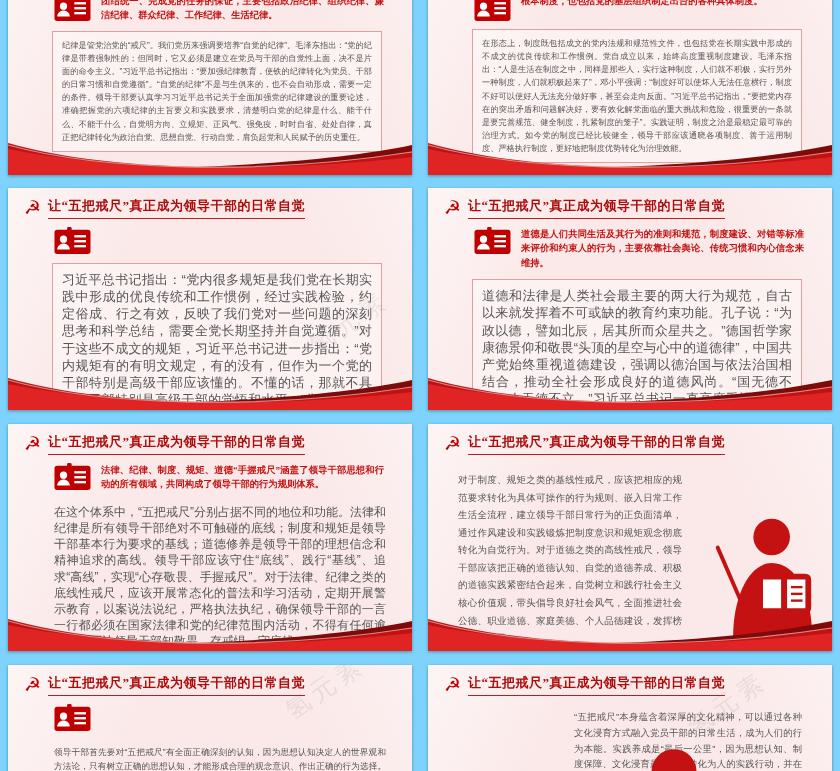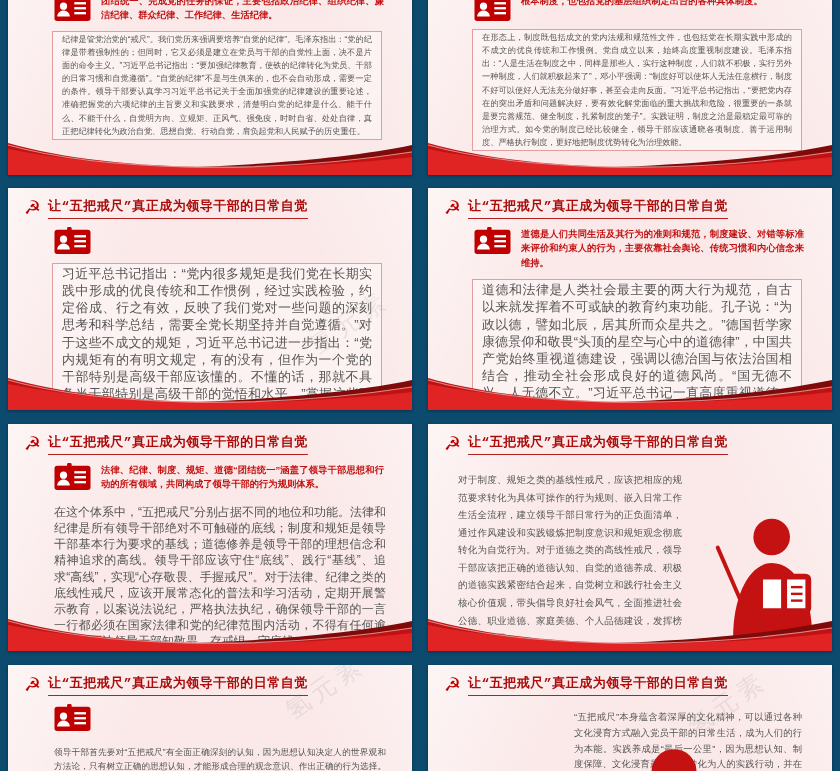--- a/index.html
+++ b/index.html
@@ -1,42 +1,42 @@
 <!DOCTYPE html>
 <html><head>
 <meta charset="utf-8">
 <style>
   html,body{margin:0;padding:0}
   body{width:840px;height:771px;overflow:hidden;background:#cbcbcb;font-family:"Liberation Sans",sans-serif}
-  .canvas{position:relative;width:840px;height:771px;overflow:hidden;background:#0c4a6e}
+  .canvas{position:relative;width:840px;height:771px;overflow:hidden;background:#7dd3fc}
   .slide{position:absolute;width:404px;background:#fbe9e9;overflow:hidden;box-shadow:0 1px 3px rgba(0,0,0,.35)}
   .slide::before{content:"";position:absolute;inset:0;pointer-events:none;
     background:linear-gradient(115deg,rgba(255,255,255,.55) 0%,rgba(255,255,255,0) 30%),
                linear-gradient(245deg,rgba(255,255,255,.35) 0%,rgba(255,255,255,0) 25%)}
   #s1{left:8px;top:-58px;height:233px}
   #s2{left:428px;top:-58px;height:233px}
   #s3{left:8px;top:188px;height:222px}
   #s4{left:428px;top:188px;height:222px}
   #s5{left:8px;top:424px;height:227px}
   #s6{left:428px;top:424px;height:227px}
   #s7{left:8px;top:665px;height:227px}
   #s8{left:428px;top:665px;height:227px}
 
   .title-row{display:flex;align-items:flex-start;gap:7px;margin:9px 0 0 16px;position:relative}
   .emblem{color:#c00000;font-size:19px;line-height:1;margin-top:1px}
-  .s-title{color:#ab0c0c;font-weight:bold;font-size:13px;font-family:Liberation Mono, monospace;
+  .s-title{color:#ab0c0c;font-weight:bold;font-size:13px;font-family:Liberation Serif, serif;
     letter-spacing:.5px;border-bottom:1.2px solid #b32020;padding-bottom:3px}
 
   .lead-row{display:flex;gap:10px;margin:8px 28px 0 46px;position:relative}
   .lead-row .badge{flex:none;width:37px;height:27px}
   .lead-text{color:#c31212;font-weight:bold;font-size:9.3px;line-height:1.55;text-align:justify}
   .crop-top .lead-row{margin-top:52px}
 
   .body-box{margin:8px 30px 0 44px;border:1px solid #e0a0a0;background:rgba(255,252,252,.45);
-    padding:1px 9px;font-size:8.2px;line-height:1.6;color:#555;text-align:justify;position:relative}
+    padding:7px 9px;font-size:8.2px;line-height:1.6;color:#555;text-align:justify;position:relative}
   .dense .body-box{font-size:13px;line-height:1.32;margin-top:9px}
   .body-plain{margin:12px 26px 0 46px;font-size:12px;line-height:1.35;color:#555;text-align:justify;position:relative}
   #s6 .body-plain{width:224px;margin:16px 0 0 30px;font-size:9.5px;line-height:1.85}
   #s7 .body-plain{margin-top:14px;font-size:8.6px;line-height:1.65}
   #s8 .body-plain{width:228px;margin:14px 0 0 146px;font-size:9.3px;line-height:1.7}
 
   .wave{position:absolute;left:0;bottom:0;width:100%;height:32px;display:block}
   .person-icon{position:absolute}
   #s6 .person-icon{right:16px;top:92px;width:106px;height:122px}
   #s8 .person-icon{left:202px;top:76px;width:88px;height:118px}
@@ -156,21 +156,21 @@
     <div class="lead-row">
       <svg class="badge" viewBox="0 0 40 30">
         <rect x="0" y="3" width="40" height="27" rx="3" fill="#c00000"></rect>
         <rect x="14" y="0" width="5" height="7" rx="1.5" fill="#c00000"></rect>
         <circle cx="10" cy="13.5" r="4" fill="#fff"></circle>
         <path d="M3 25c0-4.2 3.5-6.8 7-6.8s7 2.6 7 6.8z" fill="#fff"></path>
         <rect x="22" y="9" width="13" height="2.6" fill="#fff"></rect>
         <rect x="22" y="14.5" width="13" height="2.6" fill="#fff"></rect>
         <rect x="22" y="20" width="13" height="2.6" fill="#fff"></rect>
       </svg>
-      <div class="lead-text">法律、纪律、制度、规矩、道德“团结统一”涵盖了领导干部思想和行动的所有领域，共同构成了领导干部的行为规则体系。</div>
+      <div class="lead-text">法律、纪律、制度、规矩、道德“手握戒尺”涵盖了领导干部思想和行动的所有领域，共同构成了领导干部的行为规则体系。</div>
     </div>
     <div class="body-plain">在这个体系中，“五把戒尺”分别占据不同的地位和功能。法律和纪律是所有领导干部绝对不可触碰的底线；制度和规矩是领导干部基本行为要求的基线；道德修养是领导干部的理想信念和精神追求的高线。领导干部应该守住“底线”、践行“基线”、追求“高线”，实现“心存敬畏、手握戒尺”。对于法律、纪律之类的底线性戒尺，应该开展常态化的普法和学习活动，定期开展警示教育，以案说法说纪，严格执法执纪，确保领导干部的一言一行都必须在国家法律和党的纪律范围内活动，不得有任何逾越，从而让领导干部知敬畏、存戒惧、守底线。</div>
     <svg class="wave" viewBox="0 0 404 32" preserveAspectRatio="none">
       <path d="M0,22 C110,30 300,24 404,2 L404,32 0,32 Z" fill="#7e0a0a"></path>
       <path d="M0,0 C90,26 250,34 404,8 L404,32 0,32 Z" fill="#c01212"></path>
       <path d="M0,6 C120,30 280,28 404,14 L404,32 0,32 Z" fill="#e02424"></path>
       <path d="M0,2 C90,27 250,33 404,9" fill="none" stroke="rgba(255,255,255,.5)" stroke-width="1.2"></path>
     </svg>
   </div>
 

